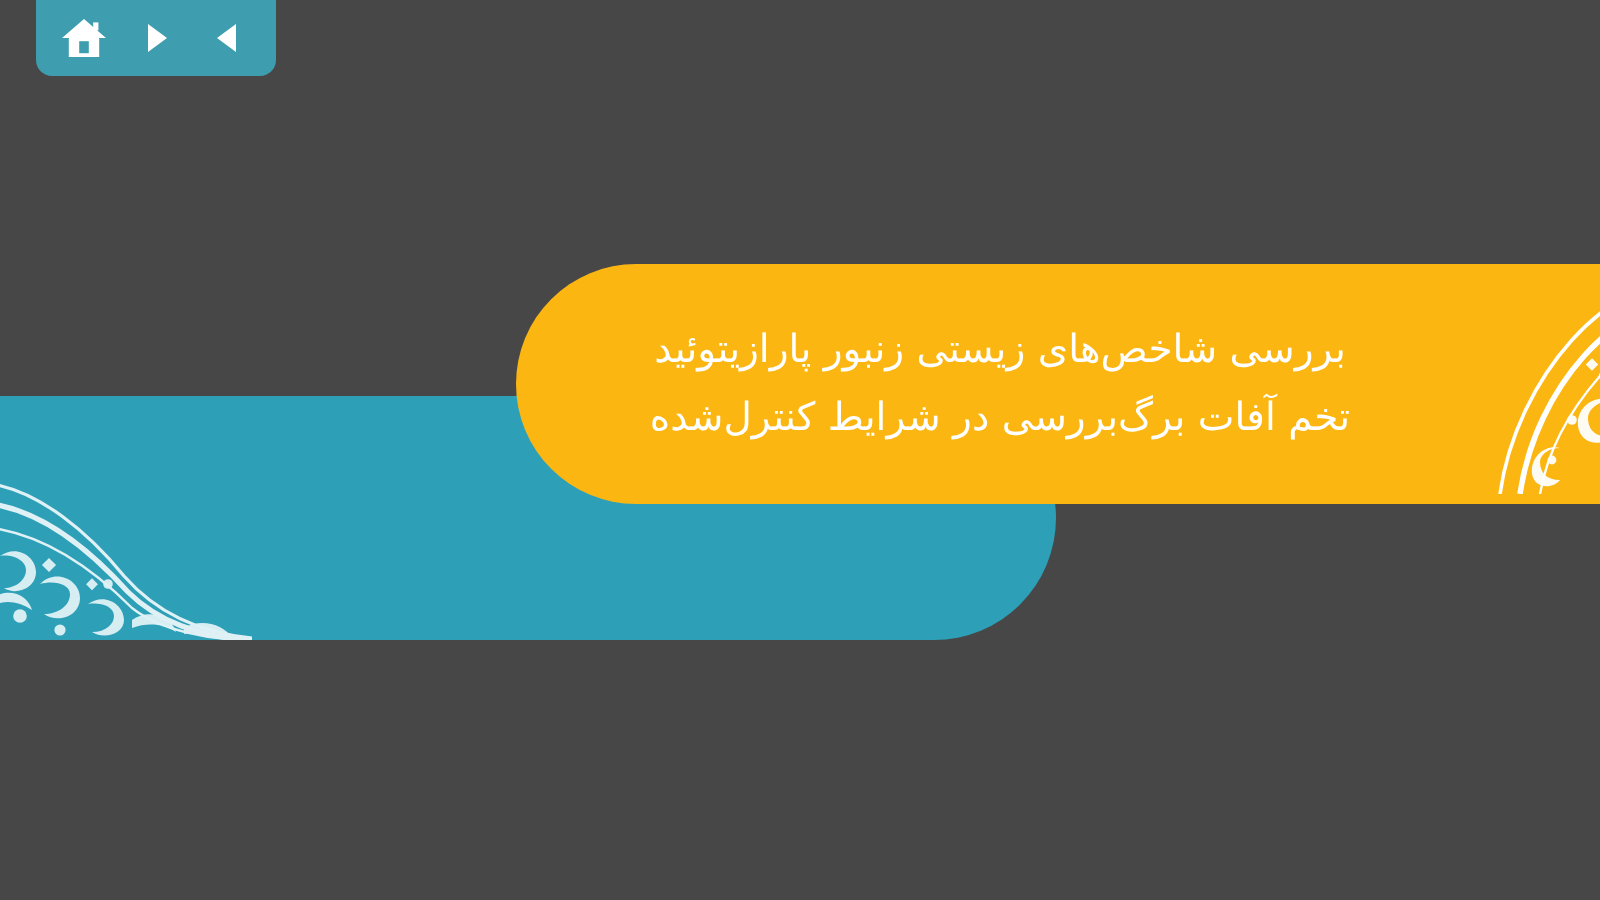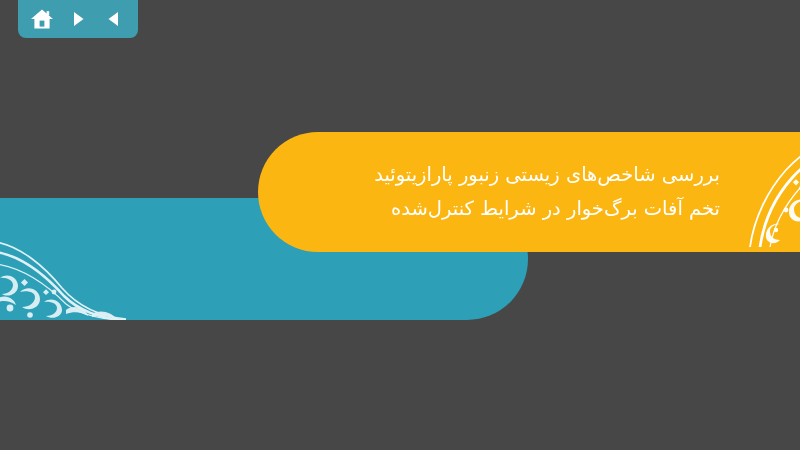--- a/index.html
+++ b/index.html
@@ -91,21 +91,21 @@
   
   #title-block {
     position: absolute;
     left: 280px;
     top: 136px;
     width: 440px;
     height: 112px;
     z-index: 30;
     display: flex;
     flex-direction: column;
-    align-items: flex-start;
+    align-items: center;
     justify-content: center;
     text-align: right;
     direction: rtl;
   }
   .title-line {
     color: #FFFFFF;
     font-size: 19.5px;
     line-height: 34px;
     font-weight: normal;
     white-space: nowrap;
@@ -195,16 +195,16 @@
           <rect x="74" y="48" width="4.4" height="4.4" transform="rotate(45 76 50)"></rect>
           <path d="M136 84 C128 80 118 86 118 94 C118 102 129 105 134 100 C127 100 123 96 123 91 C123 86 130 83 136 84 Z"></path>
           <path d="M60 92 C52 90 45 97 46 105 C47 112 56 113 60 108 C53 108 50 104 50 99 C50 95 55 92 60 92 Z"></path>
         </g>
       </svg>
     </div>
   </div>
 
   <div id="title-block">
     <div class="title-line">بررسی شاخص‌های زیستی زنبور پارازیتوئید</div>
-    <div class="title-line">تخم آفات برگ‌خوار در شرایط کنترل‌شده</div>
+    <div class="title-line">تخم آفات برگ‌بررسی در شرایط کنترل‌شده</div>
   </div>
 
 </div>
 
 </body></html>

